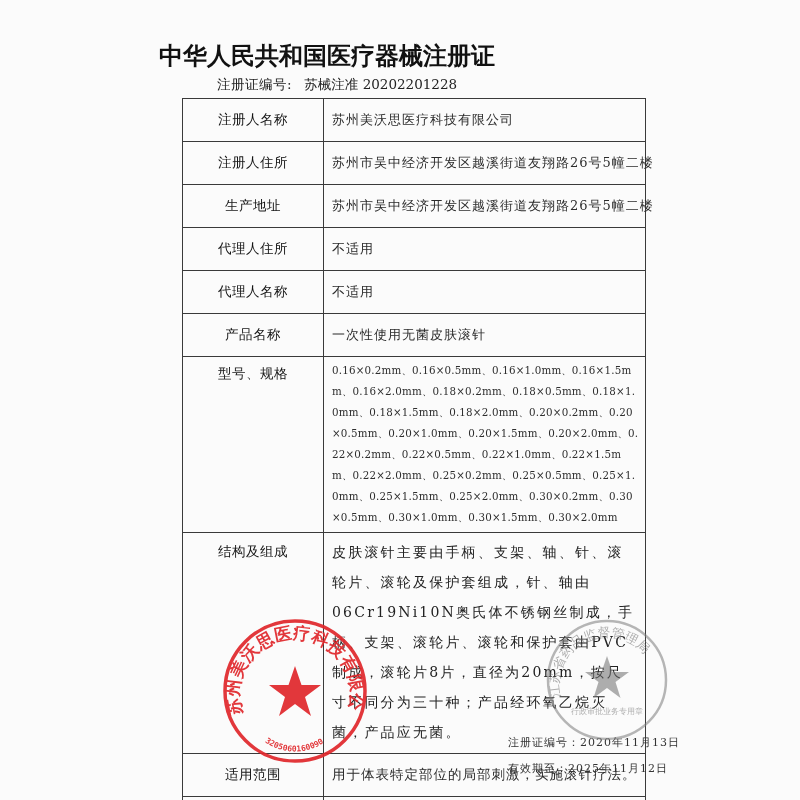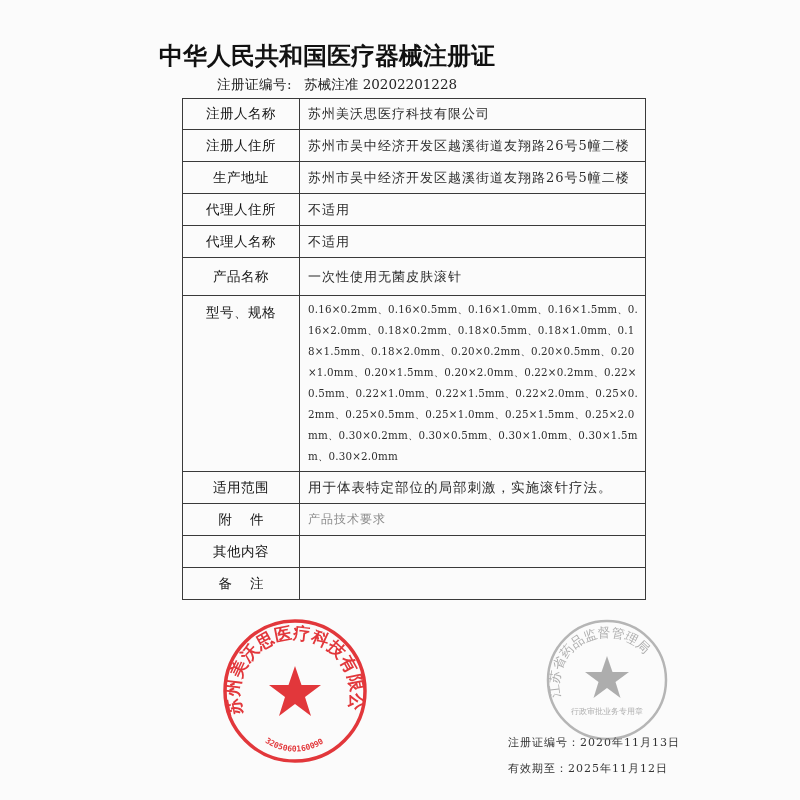--- a/index.html
+++ b/index.html
@@ -46,21 +46,21 @@
     table.cert {
       position: absolute;
       left: 182px;
       top: 98px;
       width: 464px;
       border-collapse: collapse;
       table-layout: fixed;
     }
     table.cert td {
       border: 1.3px solid #3a3a3a;
-      padding: 0;
+      padding: 12px;
       vertical-align: middle;
     }
     td.k {
       width: 116px;
       text-align: center;
       font-family: "DejaVu Sans", "Liberation Sans", sans-serif;
       font-size: 13.5px;
       color: #151515;
       letter-spacing: 0.5px;
     }
@@ -169,20 +169,24 @@
       <td class="k">代理人名称</td>
       <td class="v">不适用</td>
     </tr>
     <tr class="r1" style="height:38px">
       <td class="k">产品名称</td>
       <td class="v">一次性使用无菌皮肤滚针</td>
     </tr>
     <tr class="specs" style="height:136px">
       <td class="k">型号、规格</td>
       <td class="specs-v">0.16×0.2mm、0.16×0.5mm、0.16×1.0mm、0.16×1.5mm、0.16×2.0mm、0.18×0.2mm、0.18×0.5mm、0.18×1.0mm、0.18×1.5mm、0.18×2.0mm、0.20×0.2mm、0.20×0.5mm、0.20×1.0mm、0.20×1.5mm、0.20×2.0mm、0.22×0.2mm、0.22×0.5mm、0.22×1.0mm、0.22×1.5mm、0.22×2.0mm、0.25×0.2mm、0.25×0.5mm、0.25×1.0mm、0.25×1.5mm、0.25×2.0mm、0.30×0.2mm、0.30×0.5mm、0.30×1.0mm、0.30×1.5mm、0.30×2.0mm</td>
+    </tr>
+    <tr class="struct" style="height:162px">
+      <td class="k">结构及组成</td>
+      <td class="struct-v">皮肤滚针主要由手柄、支架、轴、针、滚轮片、滚轮及保护套组成，针、轴由06Cr19Ni10N奥氏体不锈钢丝制成，手柄、支架、滚轮片、滚轮和保护套由PVC制成，滚轮片8片，直径为20mm，按尺寸不同分为三十种；产品经环氧乙烷灭菌，产品应无菌。</td>
     </tr>
     <tr style="height:32px">
       <td class="k">适用范围</td>
       <td class="v" style="font-size:13.5px">用于体表特定部位的局部刺激，实施滚针疗法。</td>
     </tr>
     <tr style="height:32px">
       <td class="k spaced">附件</td>
       <td class="v faint" style="font-size:12px">产品技术要求</td>
     </tr>
     <tr style="height:32px">

